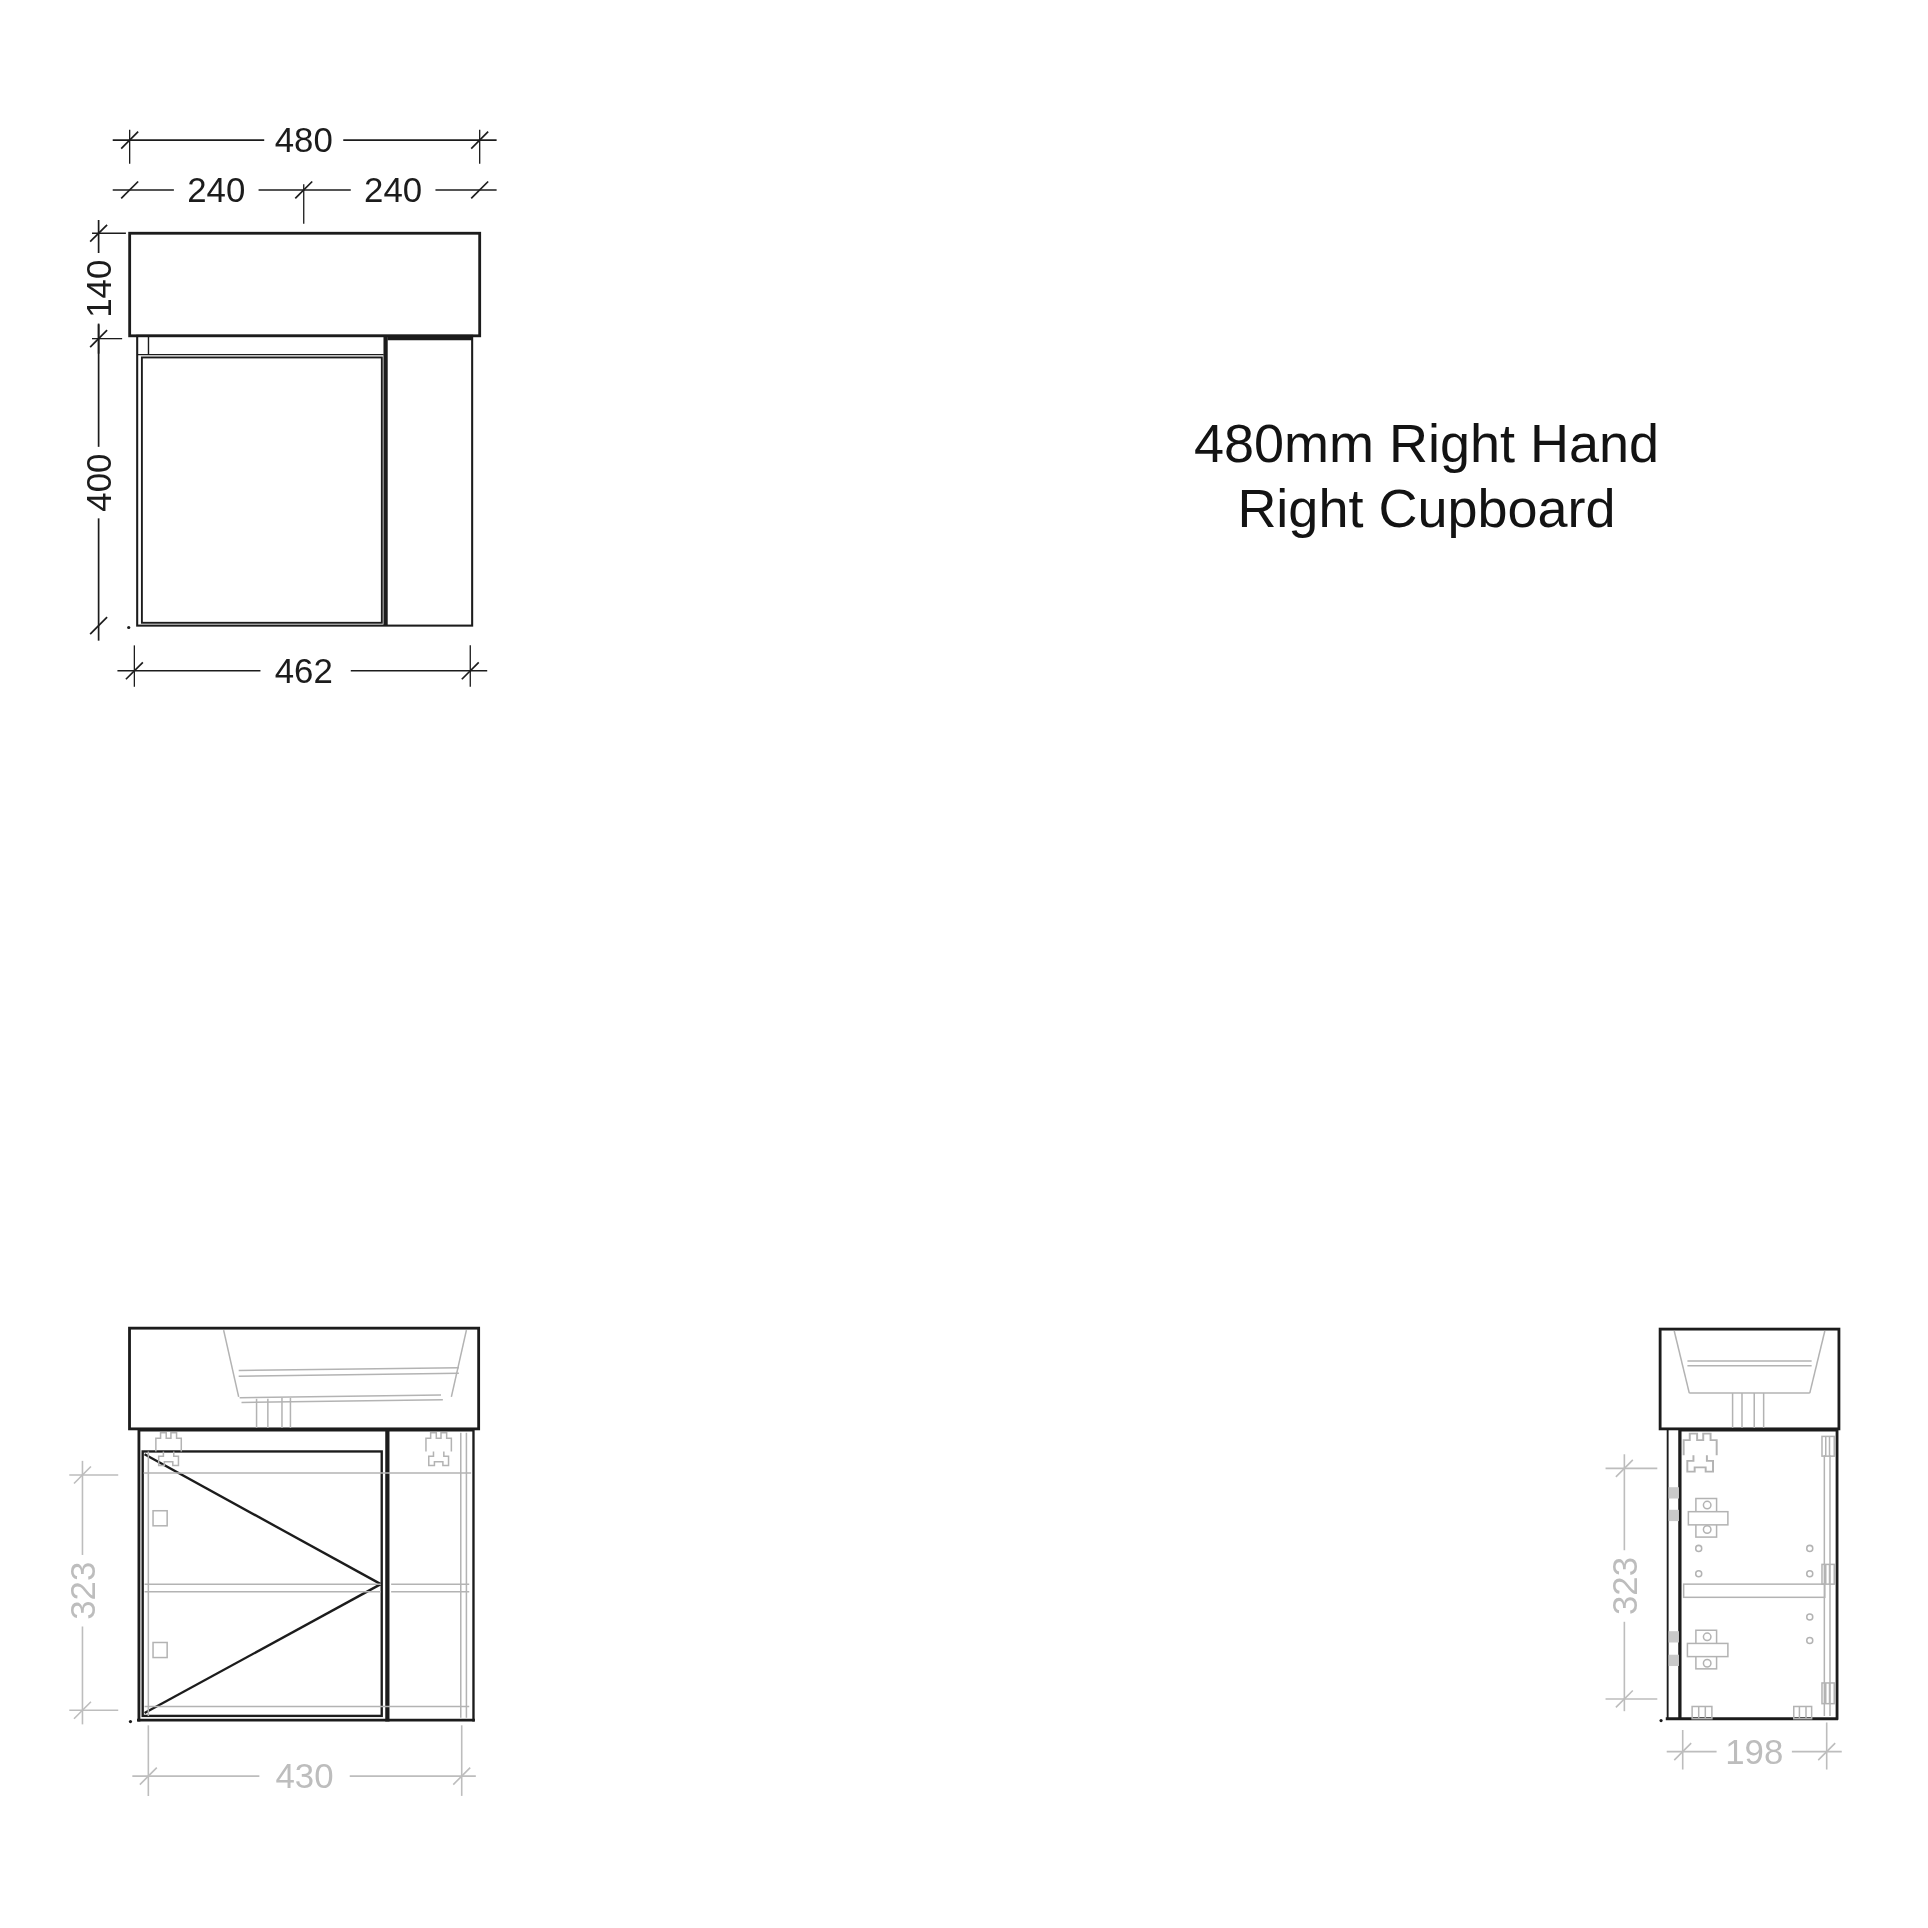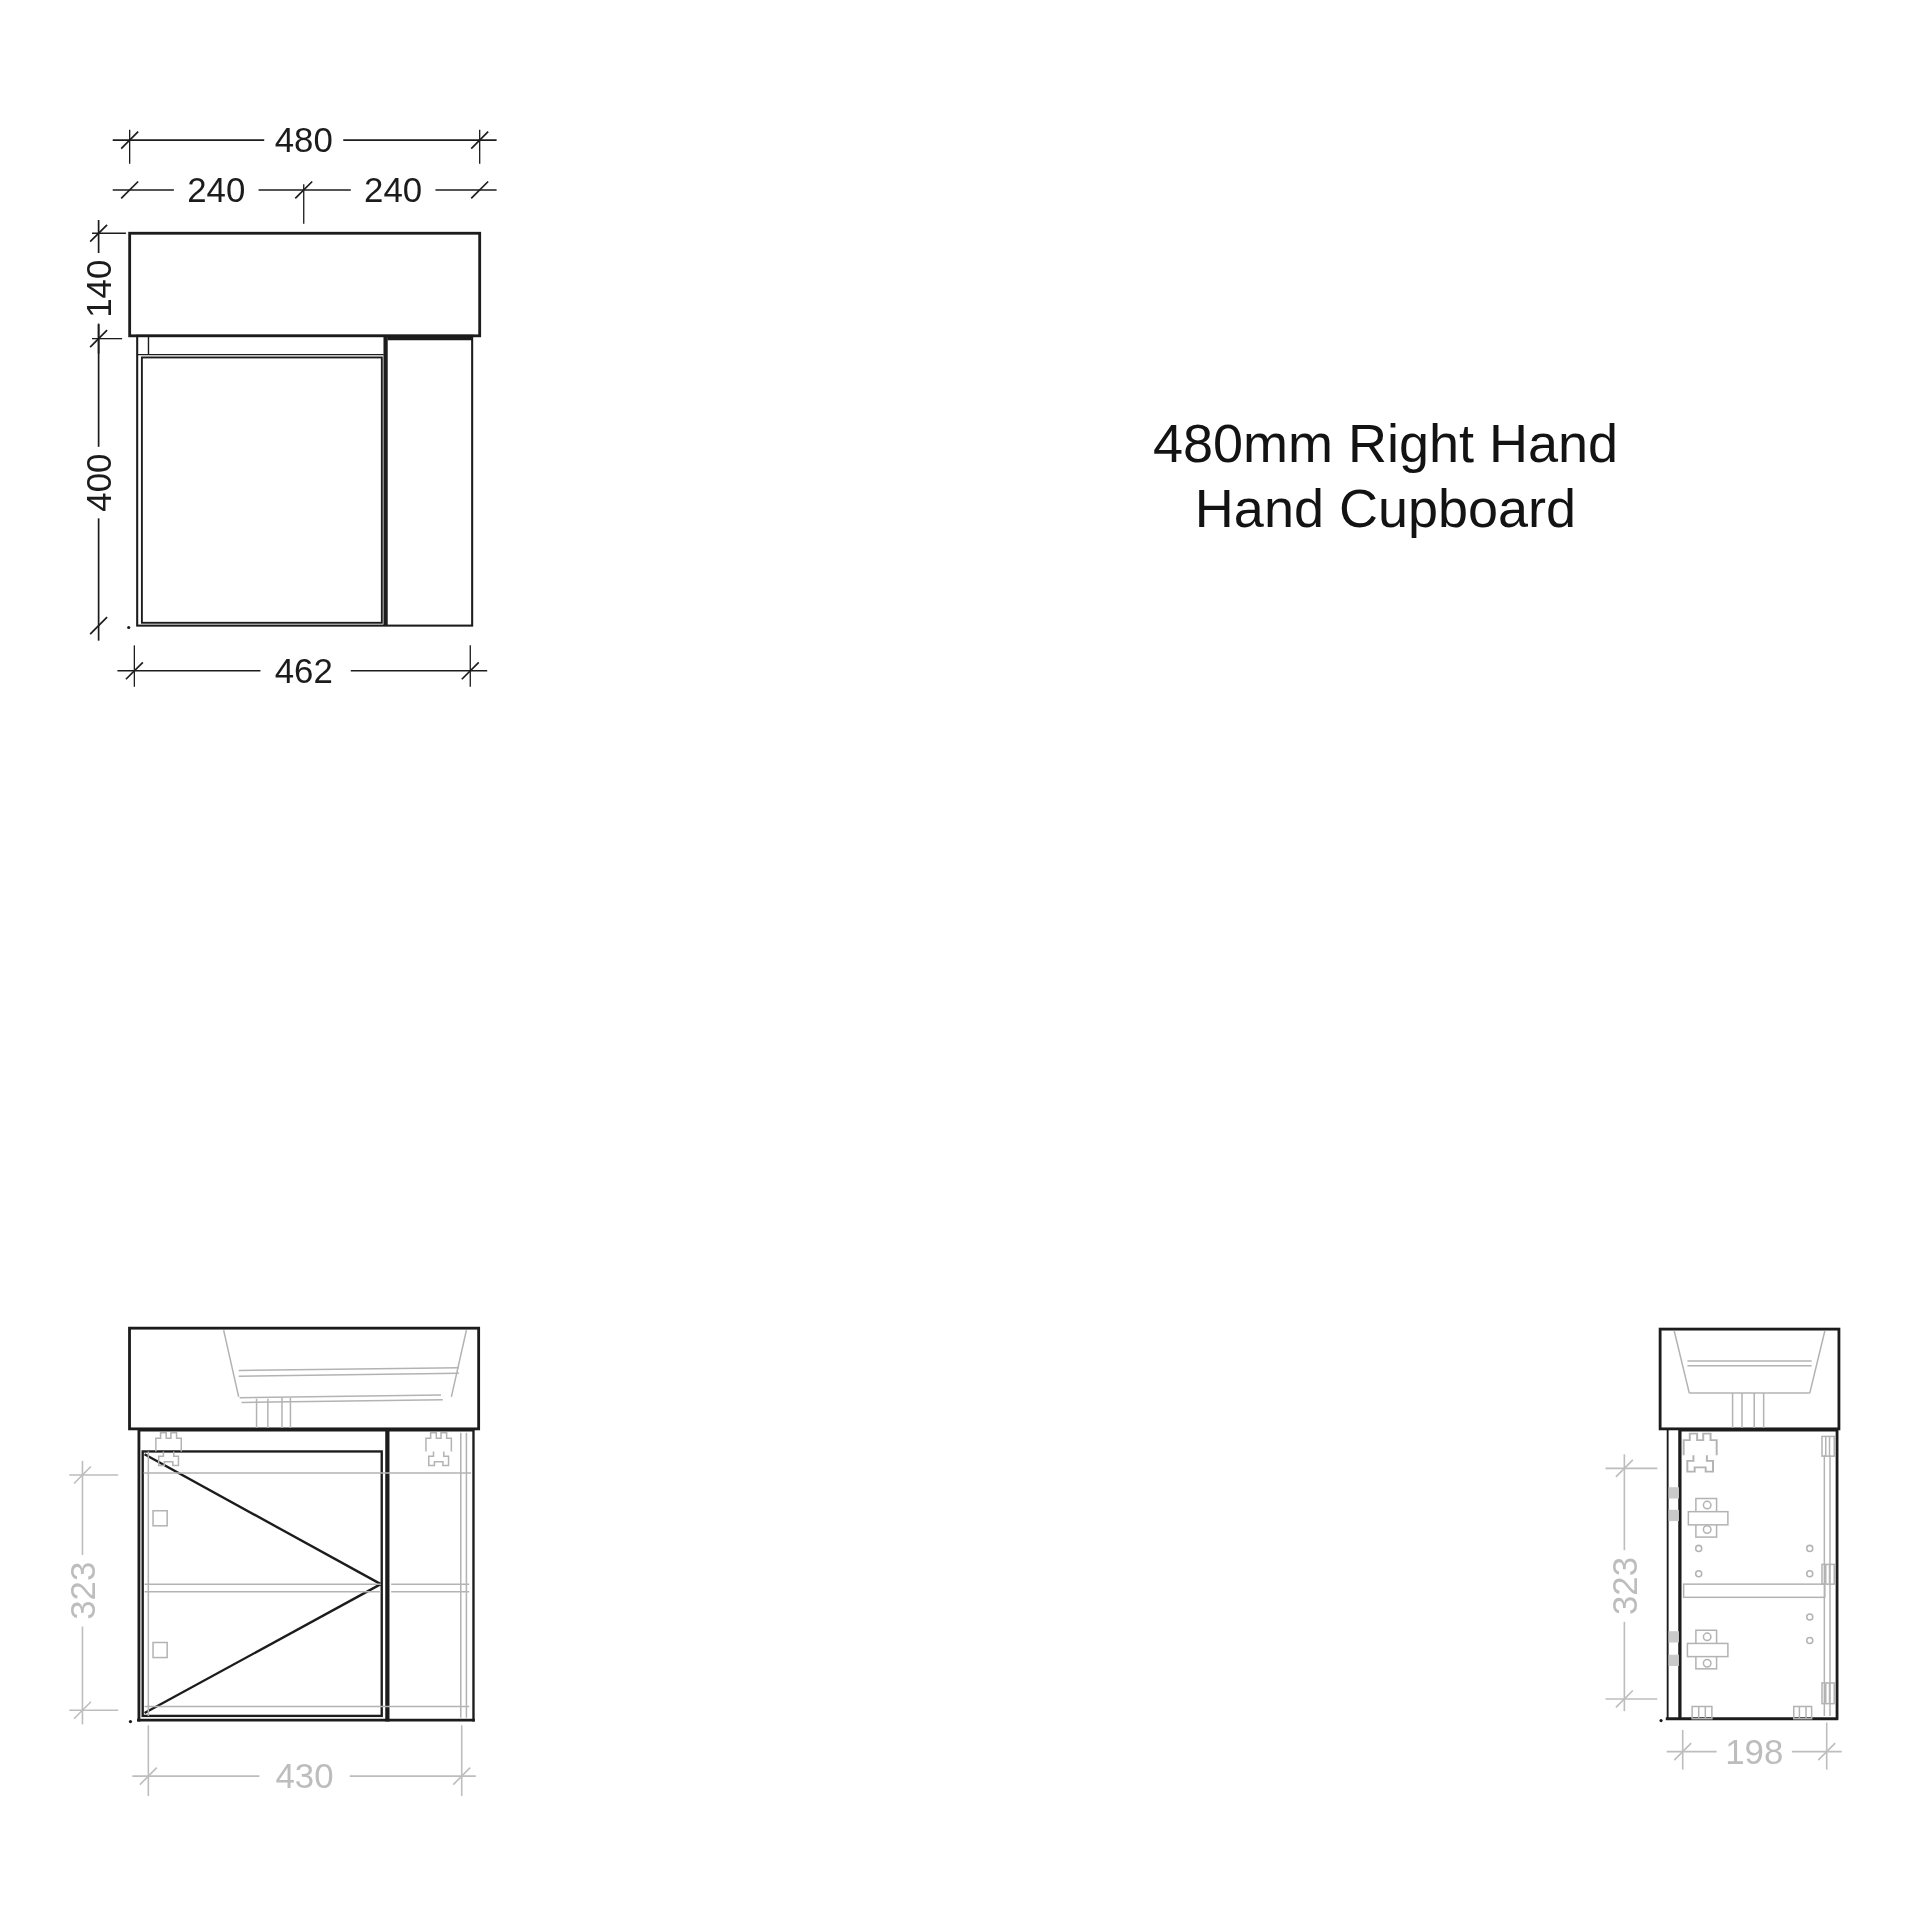--- a/index.html
+++ b/index.html
@@ -6,21 +6,21 @@
   .canvas{position:relative;width:1928px;height:1928px;background:#ffffff;overflow:hidden;
           font-family:"Liberation Sans",sans-serif;border-radius:19px;}
   svg{position:absolute;overflow:visible;}
   
   .k  {stroke:#1c1c1c;fill:none;}
   .g  {stroke:#b3b3b3;fill:none;stroke-width:1.6;}
   .d  {stroke:#bdbdbd;fill:none;stroke-width:1.7;}
   .w  {stroke-width:1.4;}
   text.dim{font-family:"Liberation Sans",sans-serif;font-size:37px;fill:#1c1c1c;stroke:none;}
   text.dimg{fill:#bdbdbd;}
-  .title{position:absolute;left:1103px;top:411px;width:565px;text-align:center;
+  .title{position:absolute;left:1144px;top:411px;width:565px;text-align:center;
          color:#131313;font-size:54px;line-height:1.2;font-weight:400;}
 </style>
 </head>
 <body>
 
 <div class="canvas">
 
   <svg style="left:56px;top:94px" width="471" height="621" viewBox="0 0 500 660">
 
     <g class="k" stroke-width="1.8">
@@ -253,17 +253,17 @@
       <line x1="90" y1="481" x2="143" y2="481"></line>
       <line x1="223" y1="481" x2="276" y2="481"></line>
       <line x1="98" y1="490" x2="116" y2="472"></line>
       <line x1="251" y1="490" x2="269" y2="472"></line>
       <text class="dim dimg" x="183" y="494" text-anchor="middle">198</text>
     </g>
   </svg>
 
   <div class="title">
     <div>480mm Right Hand</div>
-    <div>Hand Cupboard</div>
+    <div>Right Cupboard</div>
   </div>
 
 </div>
 
 
 </body></html>

